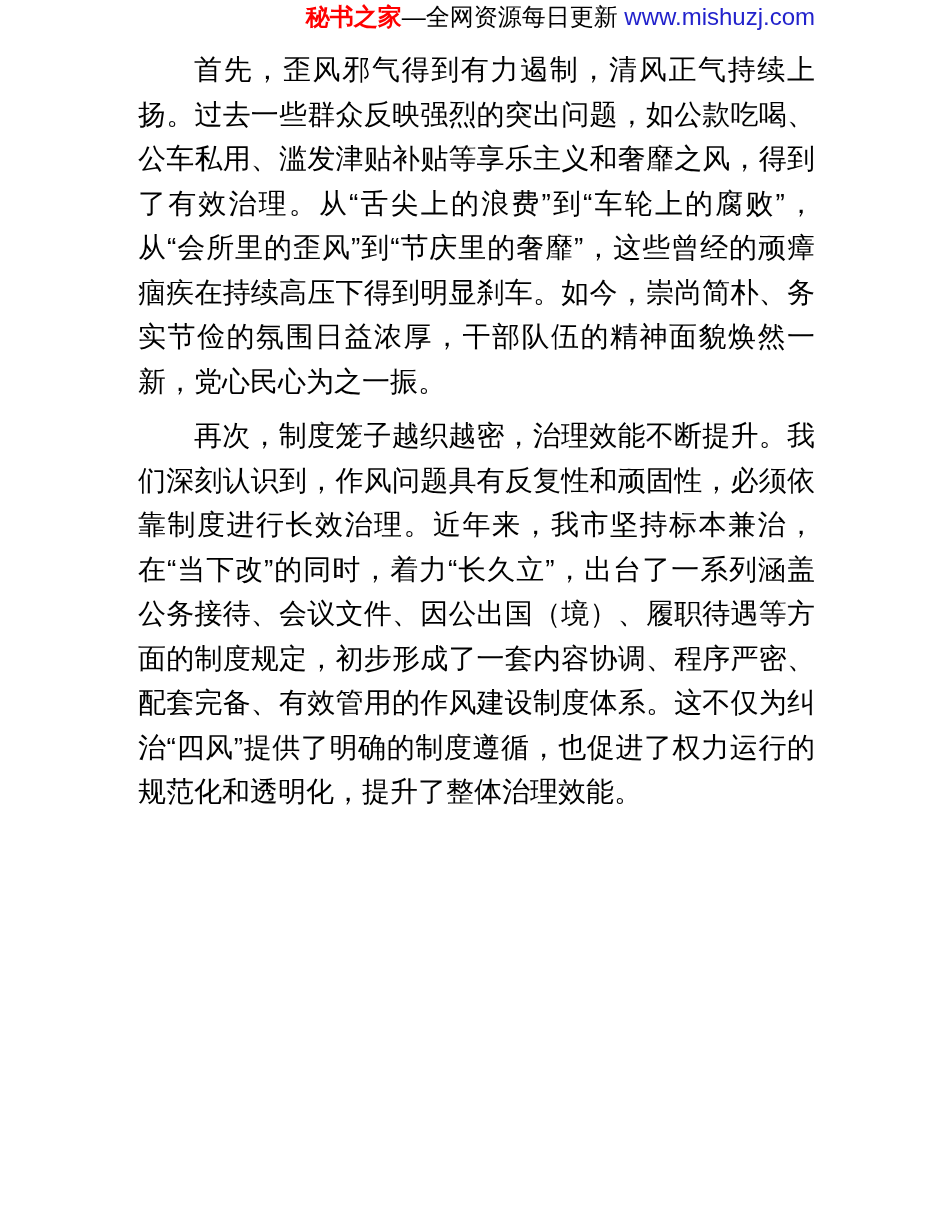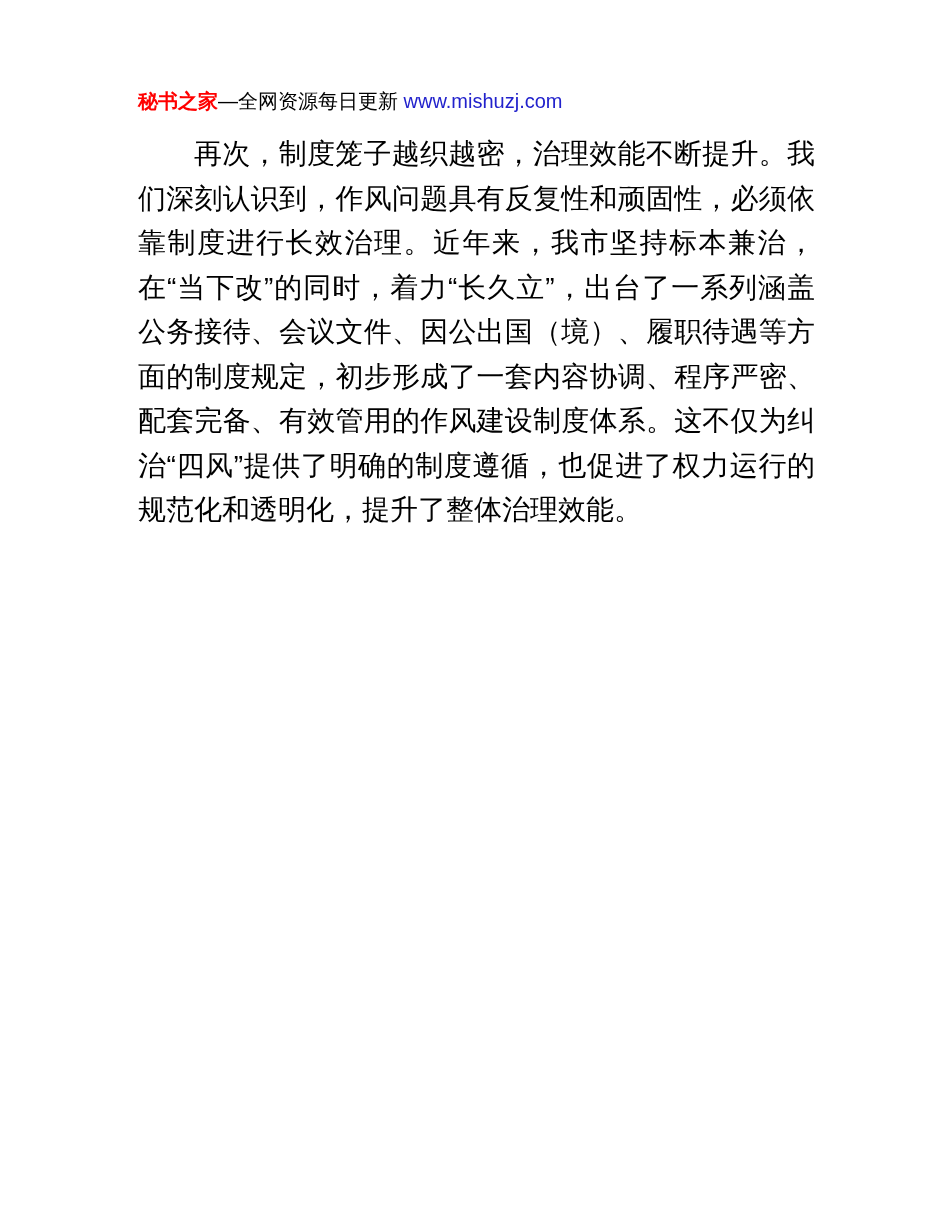--- a/index.html
+++ b/index.html
@@ -15,25 +15,24 @@
     font-family: "Liberation Sans", sans-serif;
   }
   .page {
     position: relative;
     width: 950px;
     height: 1230px;
     background: var(--page-bg);
     overflow: hidden;
   }
   .doc-header {
-    padding-top: 84px;
     width: 677px;
     margin: 0 135px 0 138px;
-    text-align: left;
-    font-size: 20px;
+    text-align: right;
+    font-size: 24px;
     line-height: 34px;
     white-space: nowrap;
   }
   .site-name {
     color: var(--site-name-red);
     font-weight: bold;
   }
   .tagline {
     color: var(--text-black);
     font-weight: normal;
@@ -62,16 +61,17 @@
 </head>
 <body>
 
 <div class="page">
 
   <div class="doc-header">
     <span class="site-name">秘书之家</span><span class="tagline">—全网资源每日更新 </span><span class="site-url">www.mishuzj.com</span>
   </div>
 
   <div class="doc-body">
+    <p>首先，歪风邪气得到有力遏制，清风正气持续上扬。过去一些群众反映强烈的突出问题，如公款吃喝、公车私用、滥发津贴补贴等享乐主义和奢靡之风，得到了有效治理。从“舌尖上的浪费”到“车轮上的腐败”，从“会所里的歪风”到“节庆里的奢靡”，这些曾经的顽瘴痼疾在持续高压下得到明显刹车。如今，崇尚简朴、务实节俭的氛围日益浓厚，干部队伍的精神面貌焕然一新，党心民心为之一振。</p>
     <p>再次，制度笼子越织越密，治理效能不断提升。我们深刻认识到，作风问题具有反复性和顽固性，必须依靠制度进行长效治理。近年来，我市坚持标本兼治，在“当下改”的同时，着力“长久立”，出台了一系列涵盖公务接待、会议文件、因公出国（境）、履职待遇等方面的制度规定，初步形成了一套内容协调、程序严密、配套完备、有效管用的作风建设制度体系。这不仅为纠治“四风”提供了明确的制度遵循，也促进了权力运行的规范化和透明化，提升了整体治理效能。</p>
   </div>
 
 </div>
 
 </body></html>

